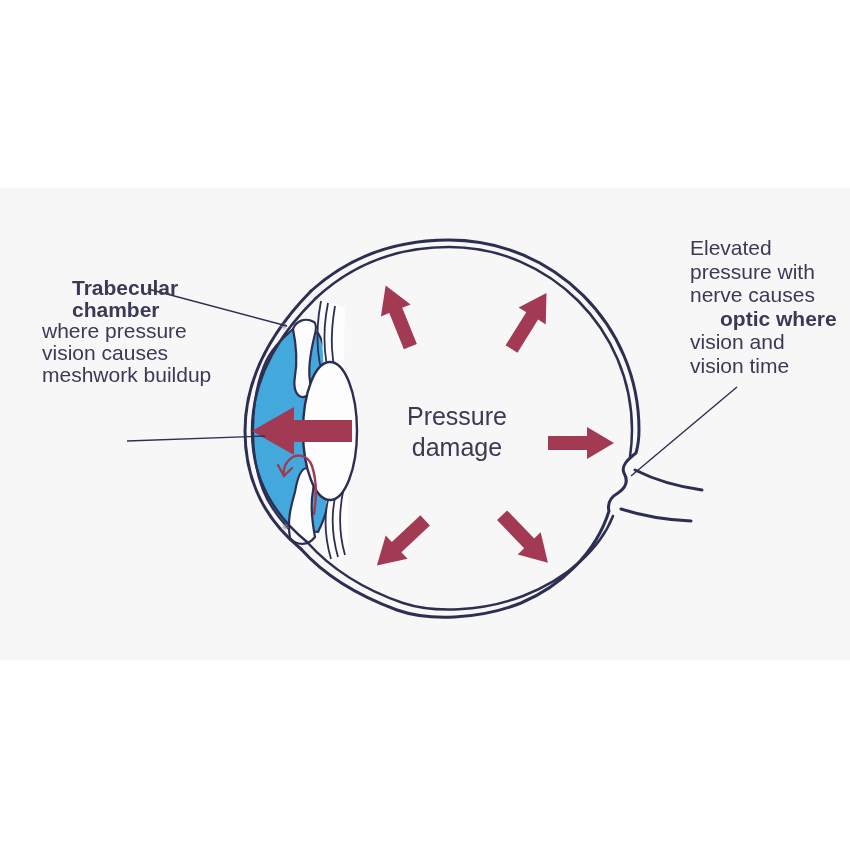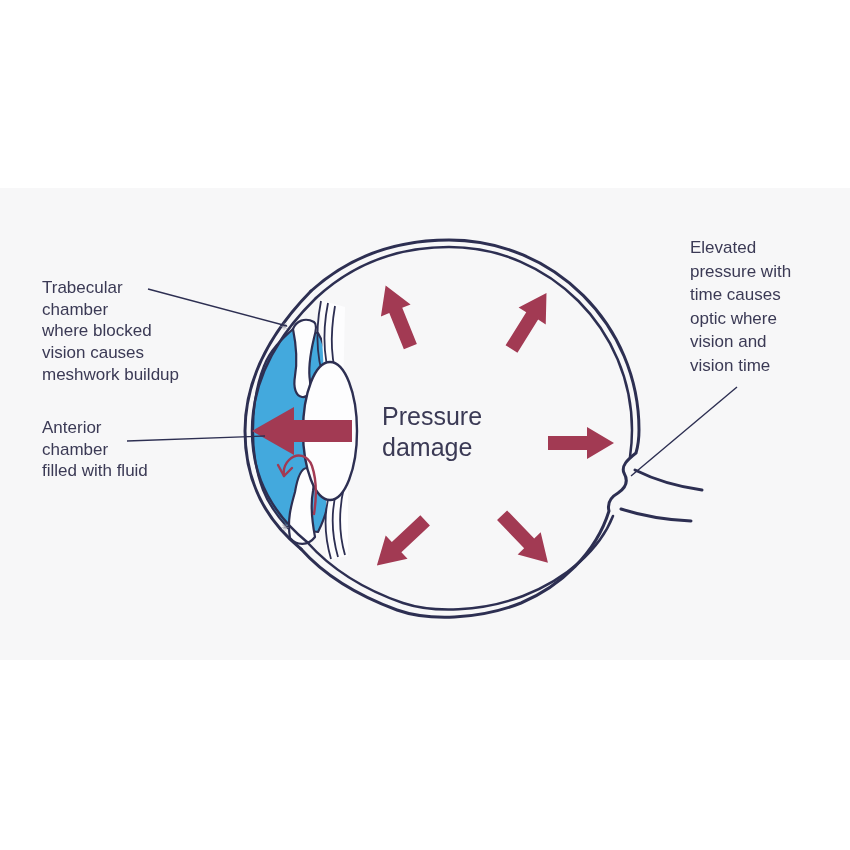--- a/index.html
+++ b/index.html
@@ -13,28 +13,28 @@
   }
   html,body{margin:0;padding:0;background:var(--background);}
   #stage{
     position:relative;width:850px;height:850px;overflow:hidden;
     background:var(--background);
     font-family:"Liberation Sans","DejaVu Sans",sans-serif;
     color:var(--text);
   }
   #panel{position:absolute;left:0;top:188px;width:850px;height:472px;background:var(--panel);}
   svg{position:absolute;left:0;top:0;}
-  .label{position:absolute;font-size:17px;line-height:21.7px;white-space:nowrap;}
-  .label .bold{font-weight:normal;}
+  .label{position:absolute;font-size:21px;line-height:21.7px;white-space:nowrap;}
+  .label .bold{font-weight:bold;margin-left:30px;}
   .label-left{left:42px;}
   #label-trabecular{top:277px;}
   #label-anterior{top:417px;}
   #label-elevated{left:690px;top:236px;line-height:23.6px;}
   #label-center{
-    left:382px;top:401px;width:150px;text-align:left;
+    left:382px;top:401px;width:150px;text-align:center;
     font-size:25px;line-height:31px;color:var(--text);
   }
 </style>
 </head>
 <body>
 
 <div id="stage">
   <div id="panel"></div>
 
   <svg width="850" height="850" viewBox="0 0 850 850">
@@ -97,35 +97,30 @@
     <g style="stroke:var(--outline);stroke-width:1.4;fill:none;">
       <path d="M148,289 L287,326"></path>
       <path d="M127,441 L265,436"></path>
       <path d="M737,387 L631,476"></path>
     </g>
   </svg>
 
   <div class="label label-left" id="label-trabecular">
     <div class="bold">Trabecular</div>
     <div class="bold">chamber</div>
-    <div>where blocked</div>
+    <div>where pressure</div>
     <div>vision causes</div>
     <div>meshwork buildup</div>
   </div>
 
-  <div class="label label-left" id="label-anterior">
-    <div class="bold">Anterior</div>
-    <div class="bold">chamber</div>
-    <div>filled with fluid</div>
-  </div>
 
   <div class="label" id="label-elevated">
     <div>Elevated</div>
     <div>pressure with</div>
-    <div>time causes</div>
+    <div>nerve causes</div>
     <div class="bold">optic where</div>
     <div>vision and</div>
     <div>vision time</div>
   </div>
 
   <div class="label" id="label-center">
     <div>Pressure</div>
     <div>damage</div>
   </div>
 </div>

